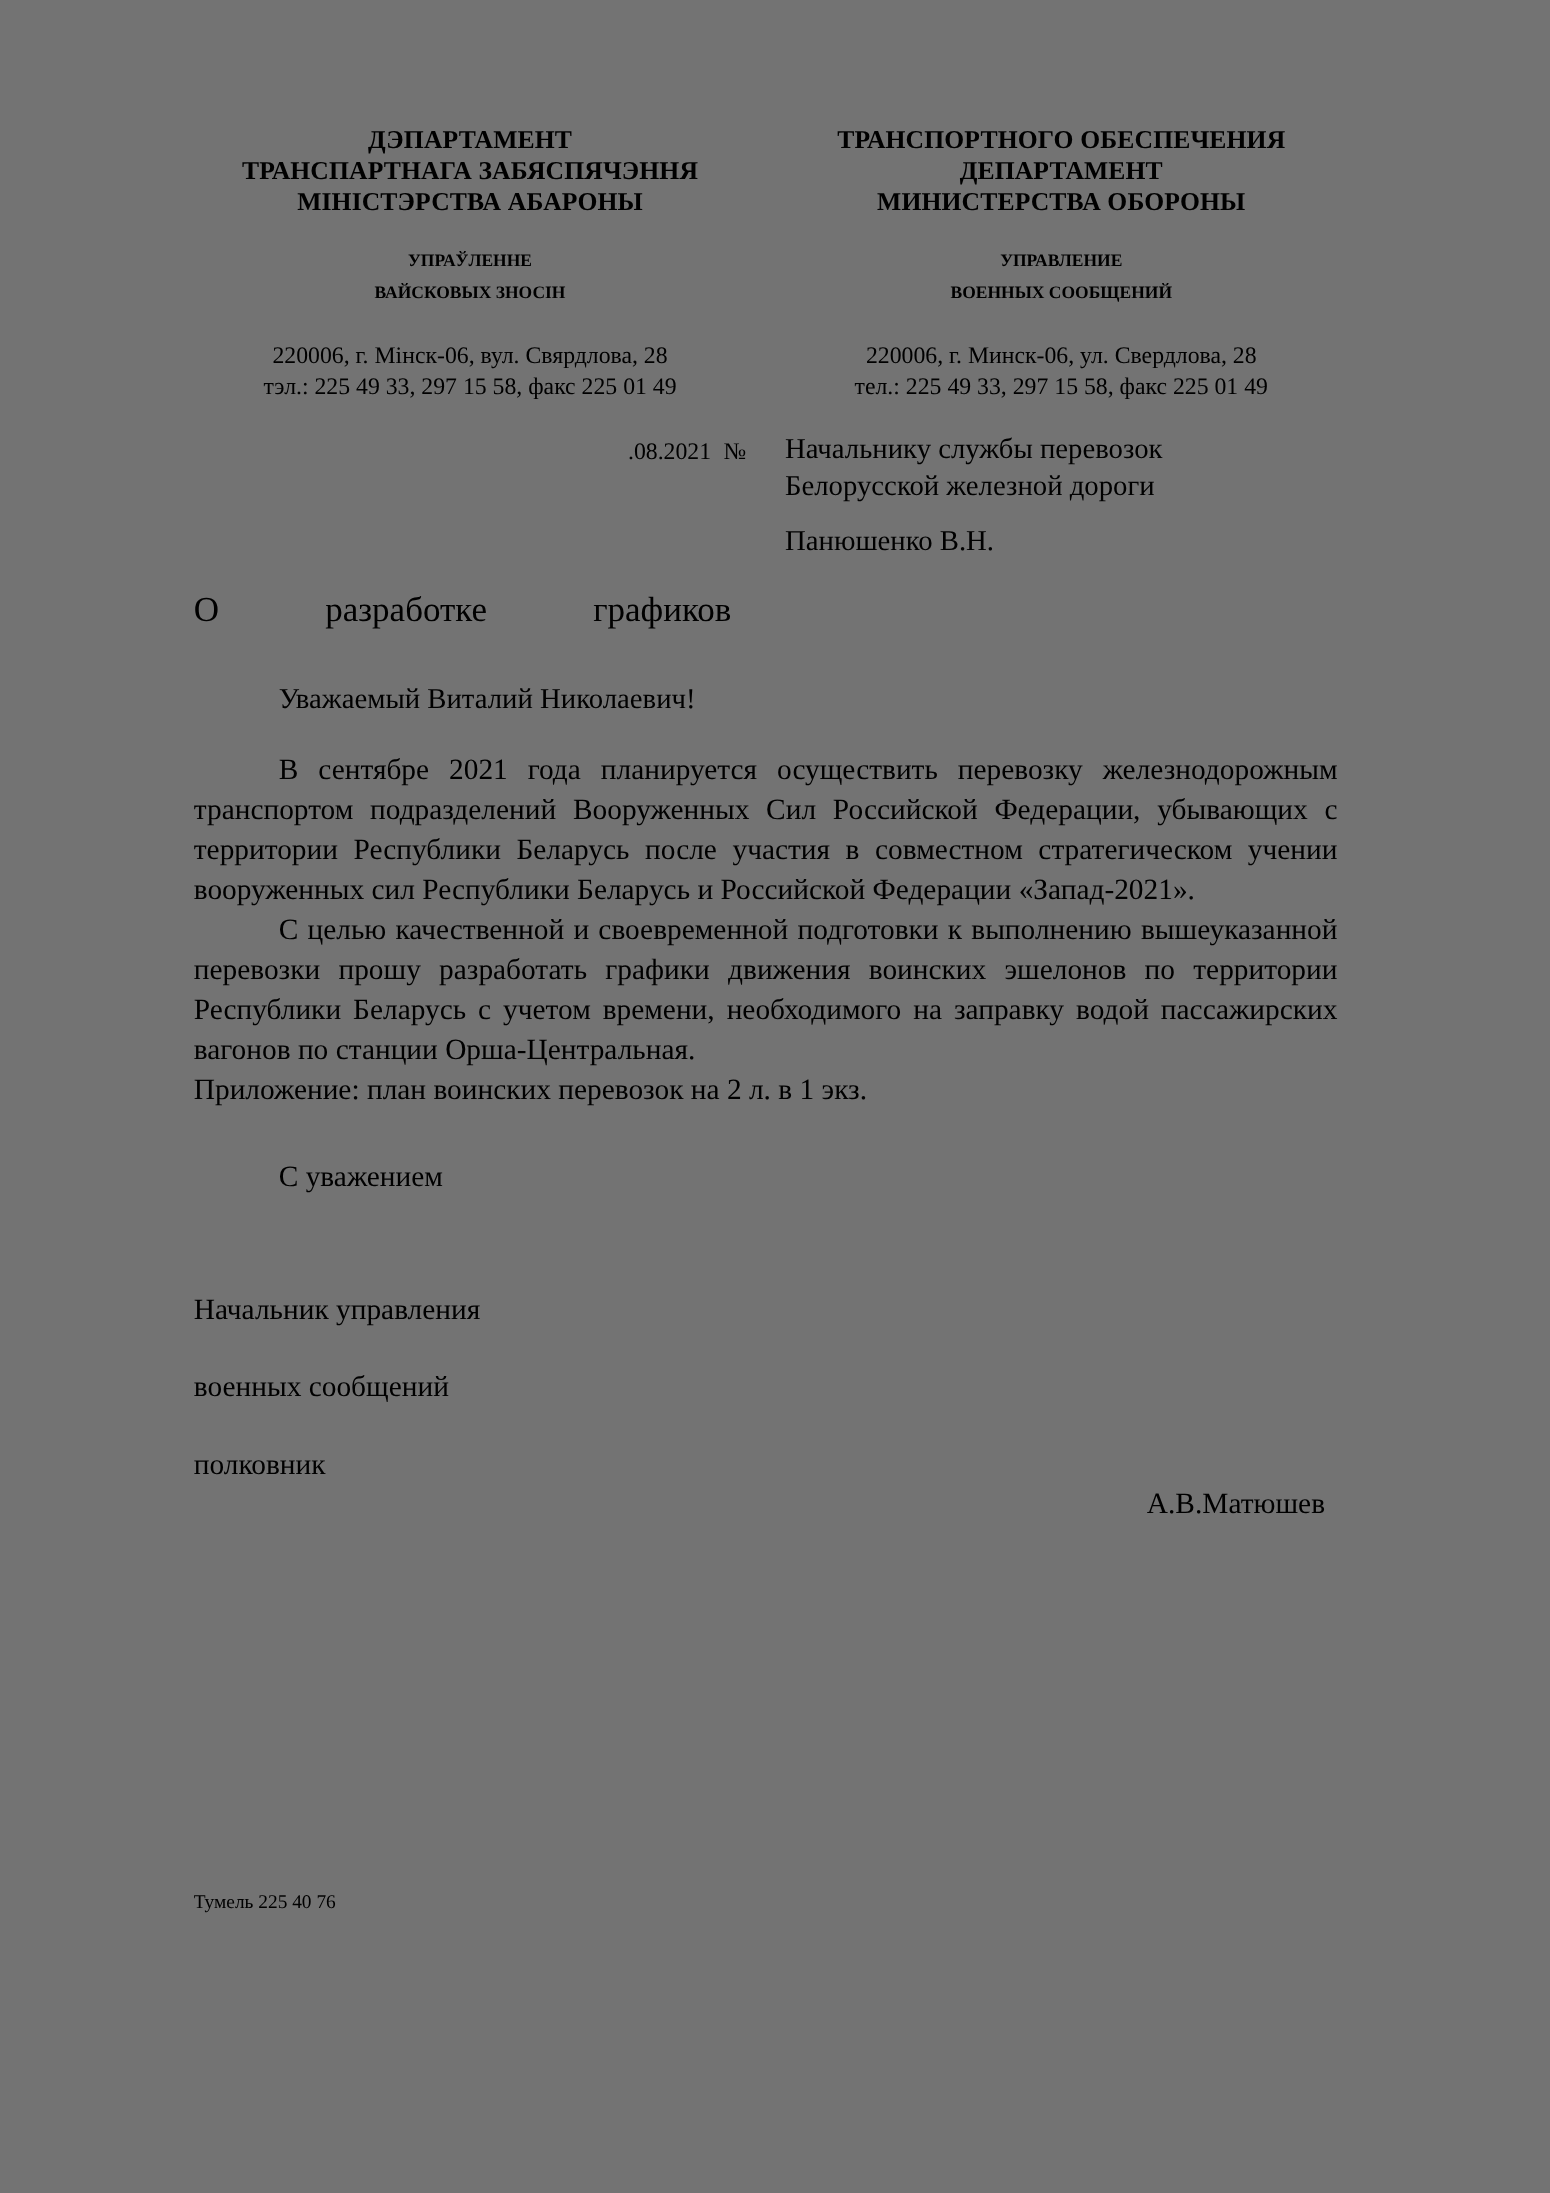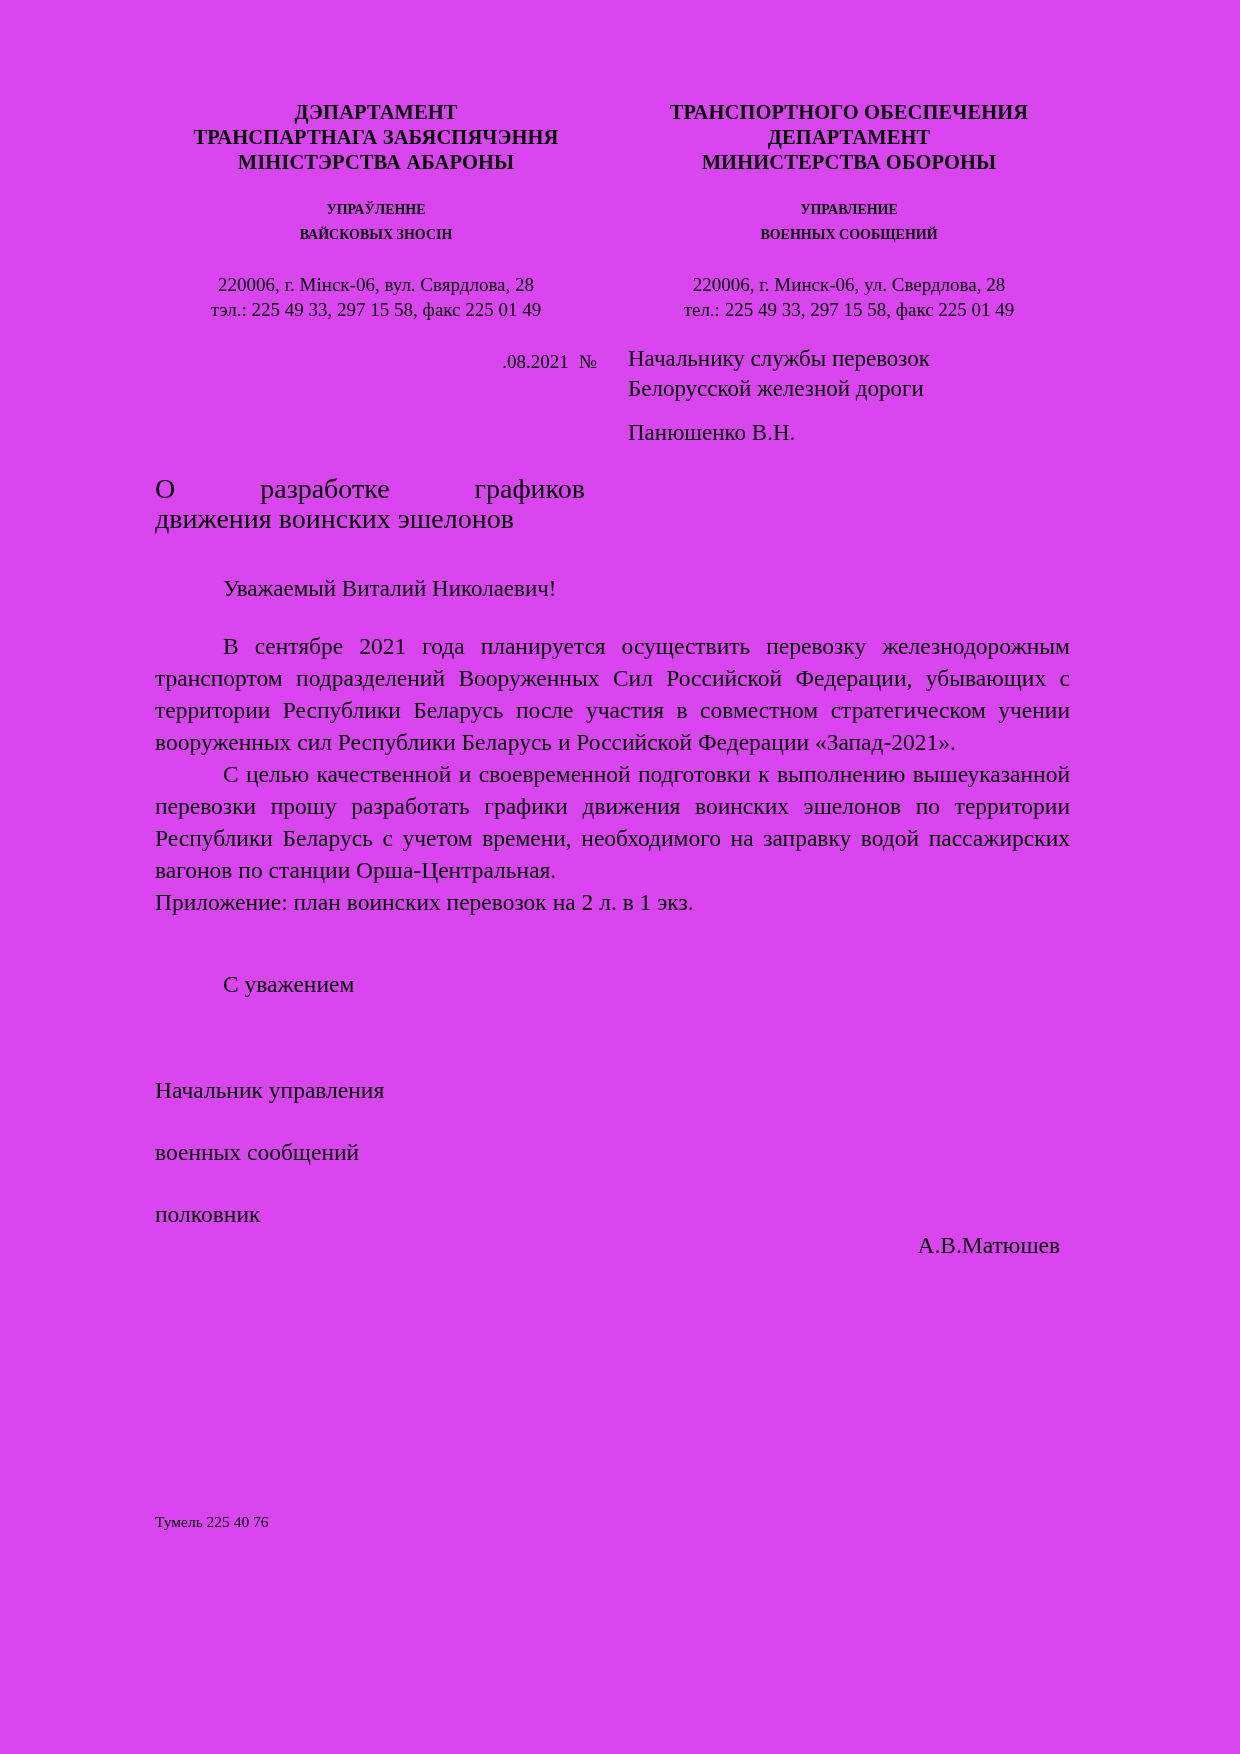--- a/index.html
+++ b/index.html
@@ -5,21 +5,21 @@
   html, body {
     margin: 0;
     padding: 0;
     background: #ffffff;
   }
   .page {
     position: relative;
     width: 1240px;
     height: 1754px;
     margin: 0 auto;
-    background: #d946ef;
+    background: #737373;
     color: #000000;
     font-family: "Liberation Serif", "DejaVu Serif", serif;
     box-sizing: border-box;
     padding: 0;
     overflow: hidden;
   }
   .content {
     position: absolute;
     left: 155px;
     top: 100px;
@@ -112,21 +112,21 @@
   .para.tight {
     margin-top: 0px;
   }
   .plain {
     font-size: 23.5px;
     line-height: 32px;
   }
   .regards {
     font-size: 23.5px;
     line-height: 32px;
-    margin-top: 50px;
+    margin-top: 38px;
     text-indent: 68px;
   }
 
   
   .signature {
     margin-top: 44px;
     display: flex;
     flex-direction: row;
     justify-content: space-between;
     align-items: flex-end;
@@ -197,21 +197,20 @@
       <div class="addressee">
         <div>Начальнику службы перевозок</div>
         <div>Белорусской железной дороги</div>
         <div class="name">Панюшенко В.Н.</div>
       </div>
 
     </div>
 
     <div class="subject">
       <div class="l1">О разработке графиков</div>
-      <div>движения воинских эшелонов</div>
     </div>
 
     <div class="salutation">Уважаемый Виталий Николаевич!</div>
 
     <div class="para">В сентябре 2021 года планируется осуществить перевозку железнодорожным транспортом подразделений Вооруженных Сил Российской Федерации, убывающих с территории Республики Беларусь после участия в совместном стратегическом учении вооруженных сил Республики Беларусь и Российской Федерации «Запад-2021».</div>
 
     <div class="para tight">С целью качественной и своевременной подготовки к выполнению вышеуказанной перевозки прошу разработать графики движения воинских эшелонов по территории Республики Беларусь с учетом времени, необходимого на заправку водой пассажирских вагонов по станции Орша-Центральная.</div>
 
     <div class="plain">Приложение: план воинских перевозок на 2 л. в 1 экз.</div>
 

